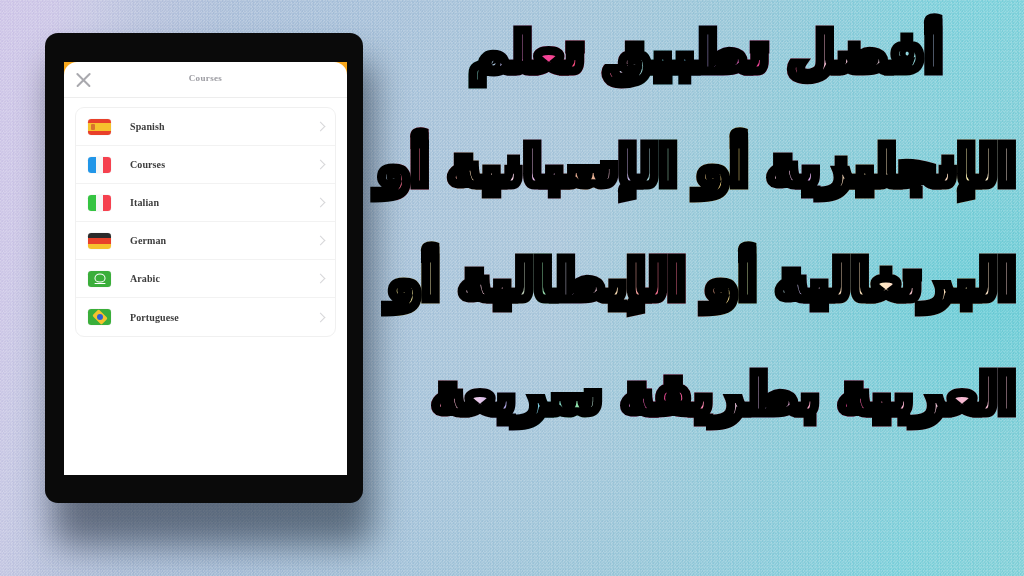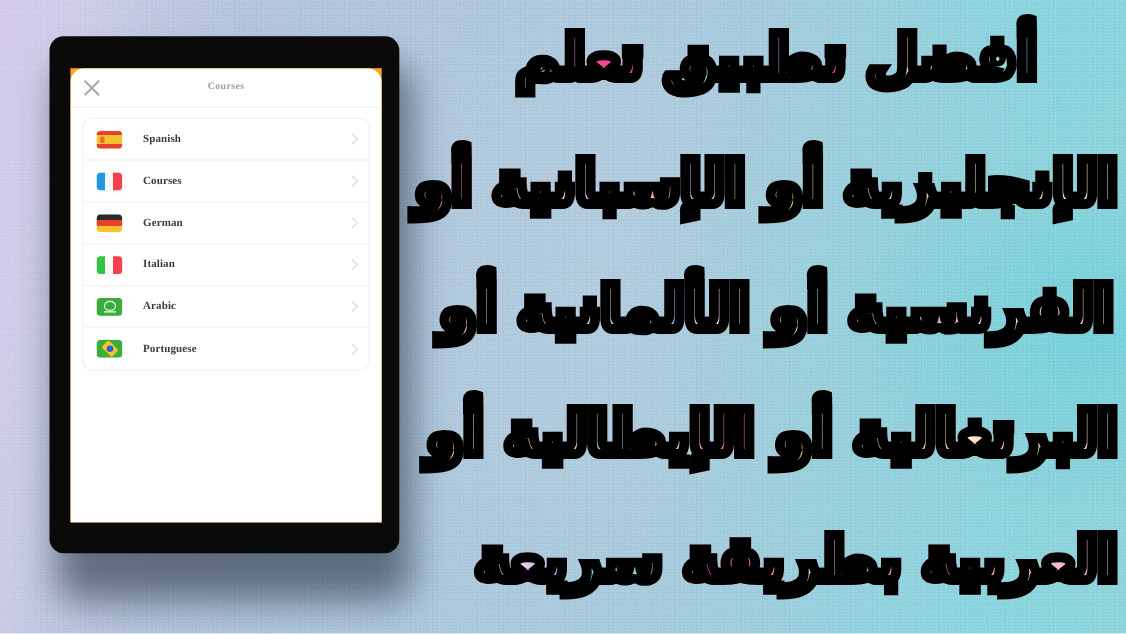--- a/index.html
+++ b/index.html
@@ -301,27 +301,27 @@
               <span class="flag f-es"></span>
               <span class="lang">Spanish</span>
               <span class="chev"></span>
             </div>
             <div class="row">
               <span class="flag f-fr"></span>
               <span class="lang">Courses</span>
               <span class="chev"></span>
             </div>
             <div class="row">
+              <span class="flag f-it"></span>
+              <span class="lang">Italian</span>
+              <span class="chev"></span>
+            </div>
+            <div class="row">
               <span class="flag f-de"></span>
               <span class="lang">German</span>
-              <span class="chev"></span>
-            </div>
-            <div class="row">
-              <span class="flag f-it"></span>
-              <span class="lang">Italian</span>
               <span class="chev"></span>
             </div>
             <div class="row">
               <span class="flag f-sa"></span>
               <span class="lang">Arabic</span>
               <span class="chev"></span>
             </div>
             <div class="row">
               <span class="flag f-br"></span>
               <span class="lang">Portuguese</span>
@@ -329,18 +329,17 @@
             </div>
           </div>
 
       </div>
     </div>
   </div>
 
   <div id="headline">
       <div class="hl-line l1">أفضل تطبيق تعلم</div>
       <div class="hl-line l2">الإنجليزية أو الإسبانية أو</div>
-      <div class="hl-line l3">الفرنسية أو الألمانية أو</div>
       <div class="hl-line l4">البرتغالية أو الإيطالية أو</div>
       <div class="hl-line l5">العربية بطريقة سريعة</div>
     </div>
 
 </div>
 
 </body></html>

